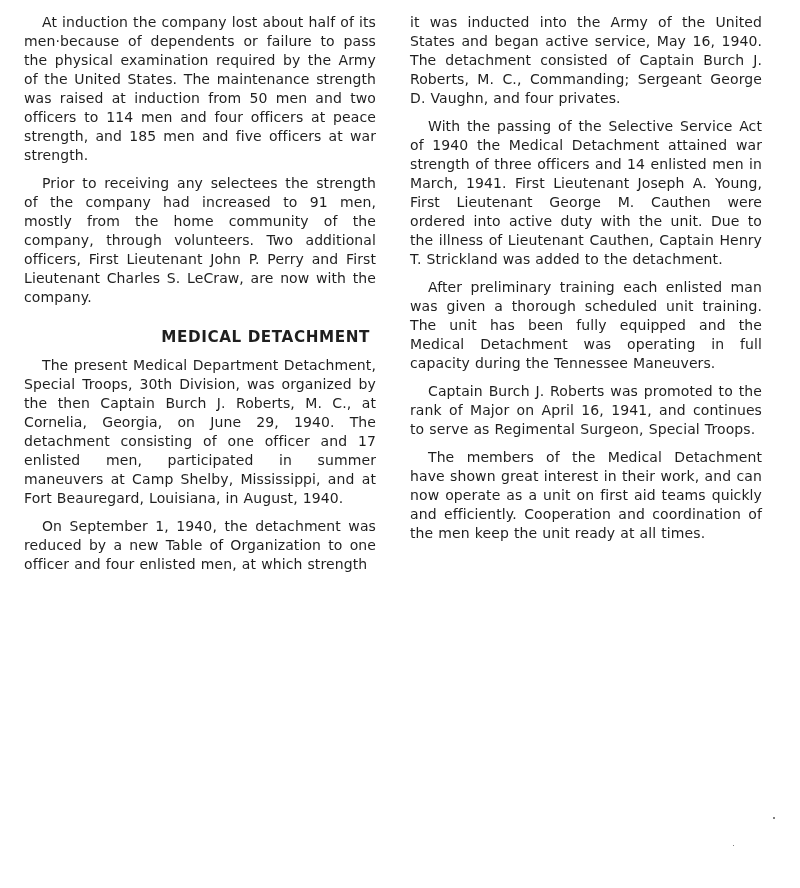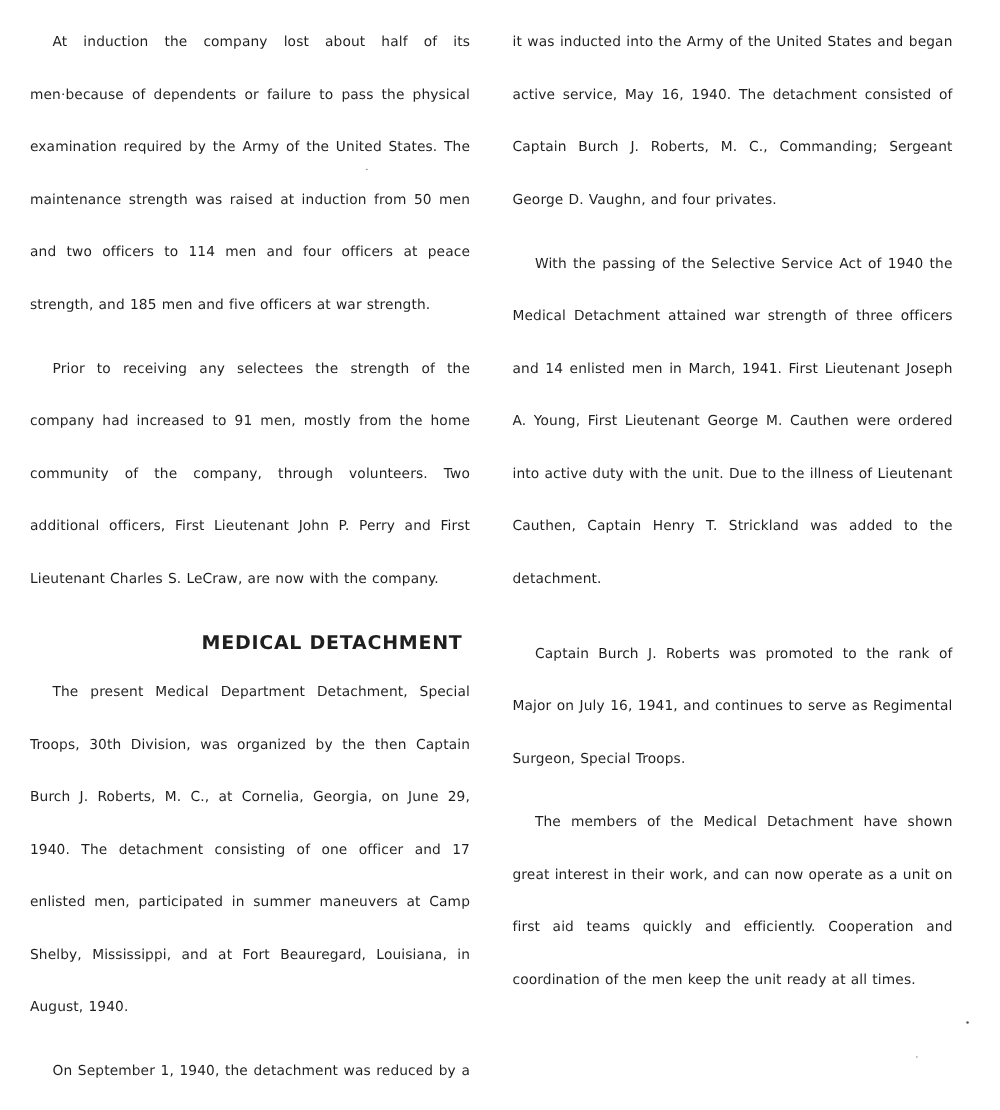--- a/index.html
+++ b/index.html
@@ -13,22 +13,22 @@
   }
   .column {
     position: absolute;
     top: 13px;
     width: 352px;
   }
   .col-left { left: 24px; }
   .col-right { left: 410px; }
   .para {
     margin: 0;
-    font-size: 11px;
-    line-height: 42px;
+    font-size: 14px;
+    line-height: 19px;
     text-align: justify;
     letter-spacing: 0.1px;
     word-spacing: 0.5px;
   }
   .para.indent { text-indent: 18px; }
   .gap { height: 9px; }
   .heading {
     margin: 16px 0 4px 0;
     text-align: right;
     font-size: 15.2px;
@@ -54,21 +54,22 @@
   <p class="para indent">The present Medical Department Detachment, Special Troops, 30th Division, was organized by the then Captain Burch J. Roberts, M. C., at Cornelia, Georgia, on June 29, 1940.  The detachment consisting of one officer and 17 enlisted men, participated in summer maneuvers at Camp Shelby, Mississippi, and at Fort Beauregard, Louisiana, in August, 1940.</p>
   <div class="gap"></div>
   <p class="para indent">On September 1, 1940, the detachment was reduced by a new Table of Organization to one officer and four enlisted men, at which strength</p>
 </div>
 
 <div class="column col-right">
   <p class="para">it was inducted into the Army of the United States and began active service, May 16, 1940.  The detachment consisted of Captain Burch J. Roberts, M. C., Commanding; Sergeant George D. Vaughn, and four privates.</p>
   <div class="gap"></div>
   <p class="para indent">With the passing of the Selective Service Act of 1940 the Medical Detachment attained war strength of three officers and 14 enlisted men in March, 1941.  First Lieutenant Joseph A. Young, First Lieutenant George M. Cauthen were ordered into active duty with the unit.  Due to the illness of Lieutenant Cauthen, Captain Henry T. Strickland was added to the detachment.</p>
   <div class="gap"></div>
+  <p class="para indent">After preliminary training each enlisted man was given a thorough scheduled unit training. The unit has been fully equipped and the Medical Detachment was operating in full capacity during the Tennessee Maneuvers.</p>
   <div class="gap"></div>
-  <p class="para indent">Captain Burch J. Roberts was promoted to the rank of Major on July 16, 1941, and continues to serve as Regimental Surgeon, Special Troops.</p>
+  <p class="para indent">Captain Burch J. Roberts was promoted to the rank of Major on April 16, 1941, and continues to serve as Regimental Surgeon, Special Troops.</p>
   <div class="gap"></div>
   <p class="para indent">The members of the Medical Detachment have shown great interest in their work, and can now operate as a unit on first aid teams quickly and efficiently.  Cooperation and coordination of the men keep the unit ready at all times.</p>
 </div>
 
 <div class="speck" style="left:773px; top:817px;"></div>
 <div class="speck" style="left:733px; top:845px; width:1px; height:1px;"></div>
 <div class="speck" style="left:293px; top:135px; width:1px; height:1px;"></div>
 
 </body></html>

